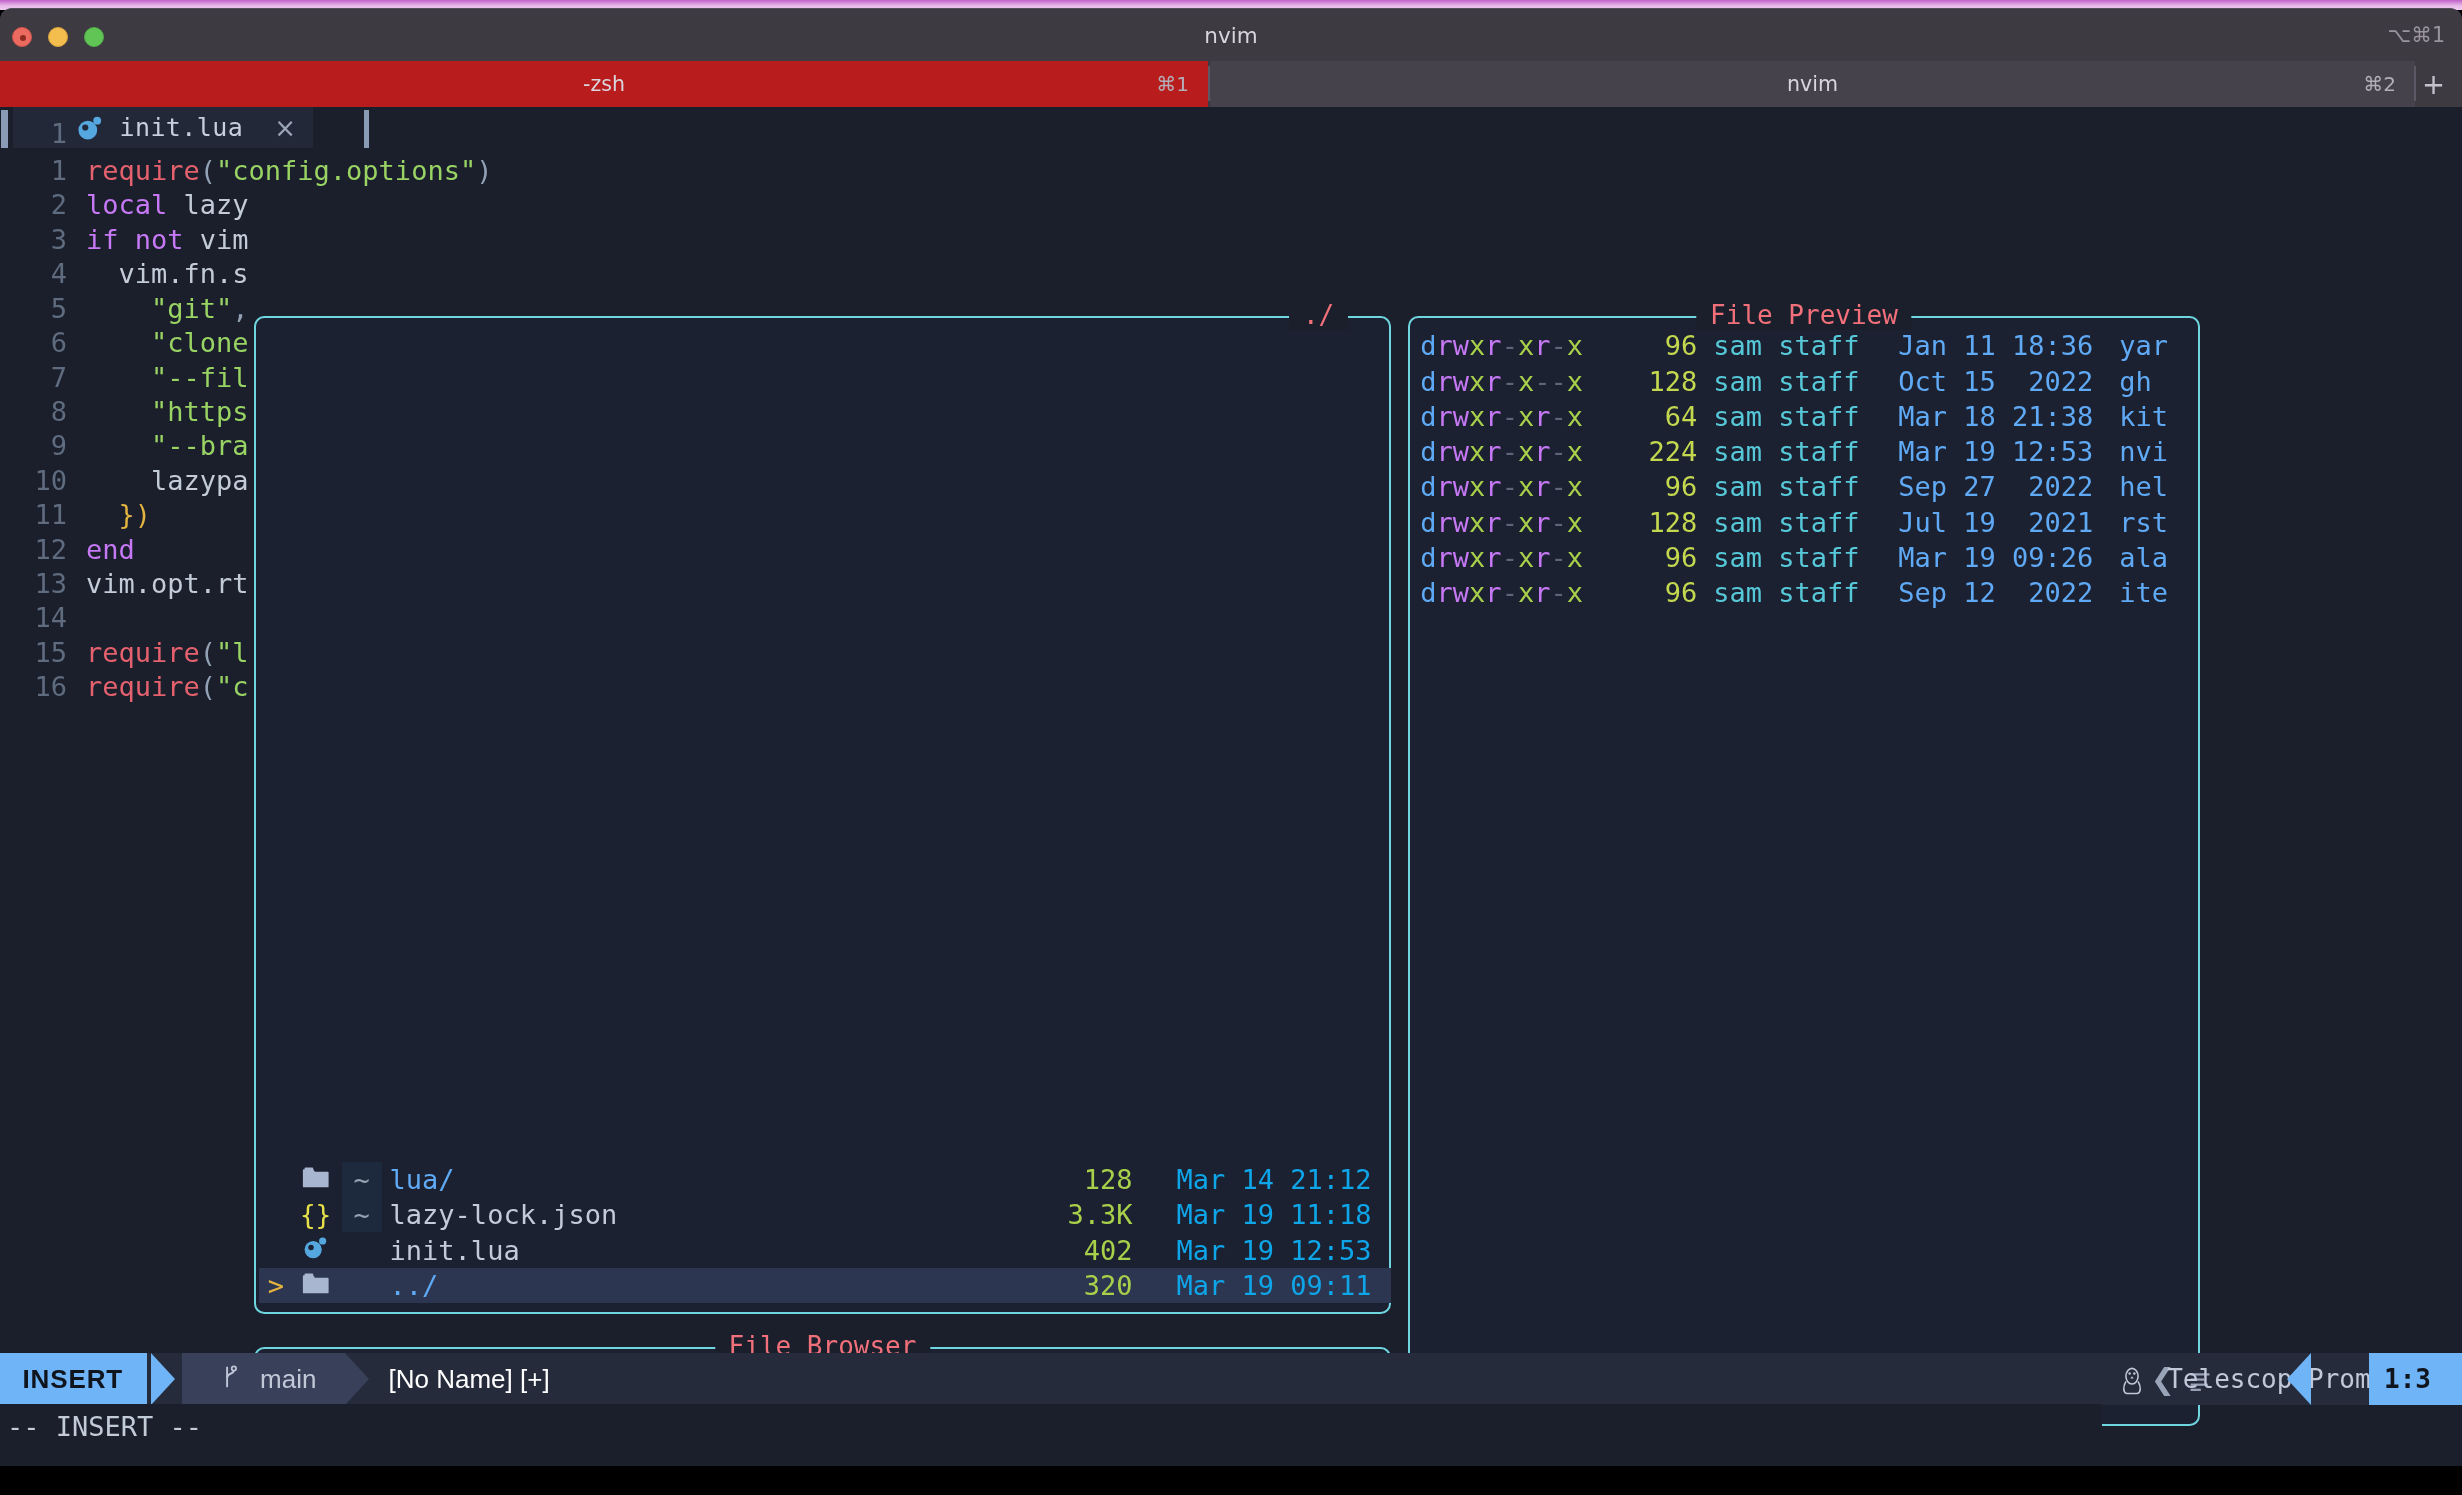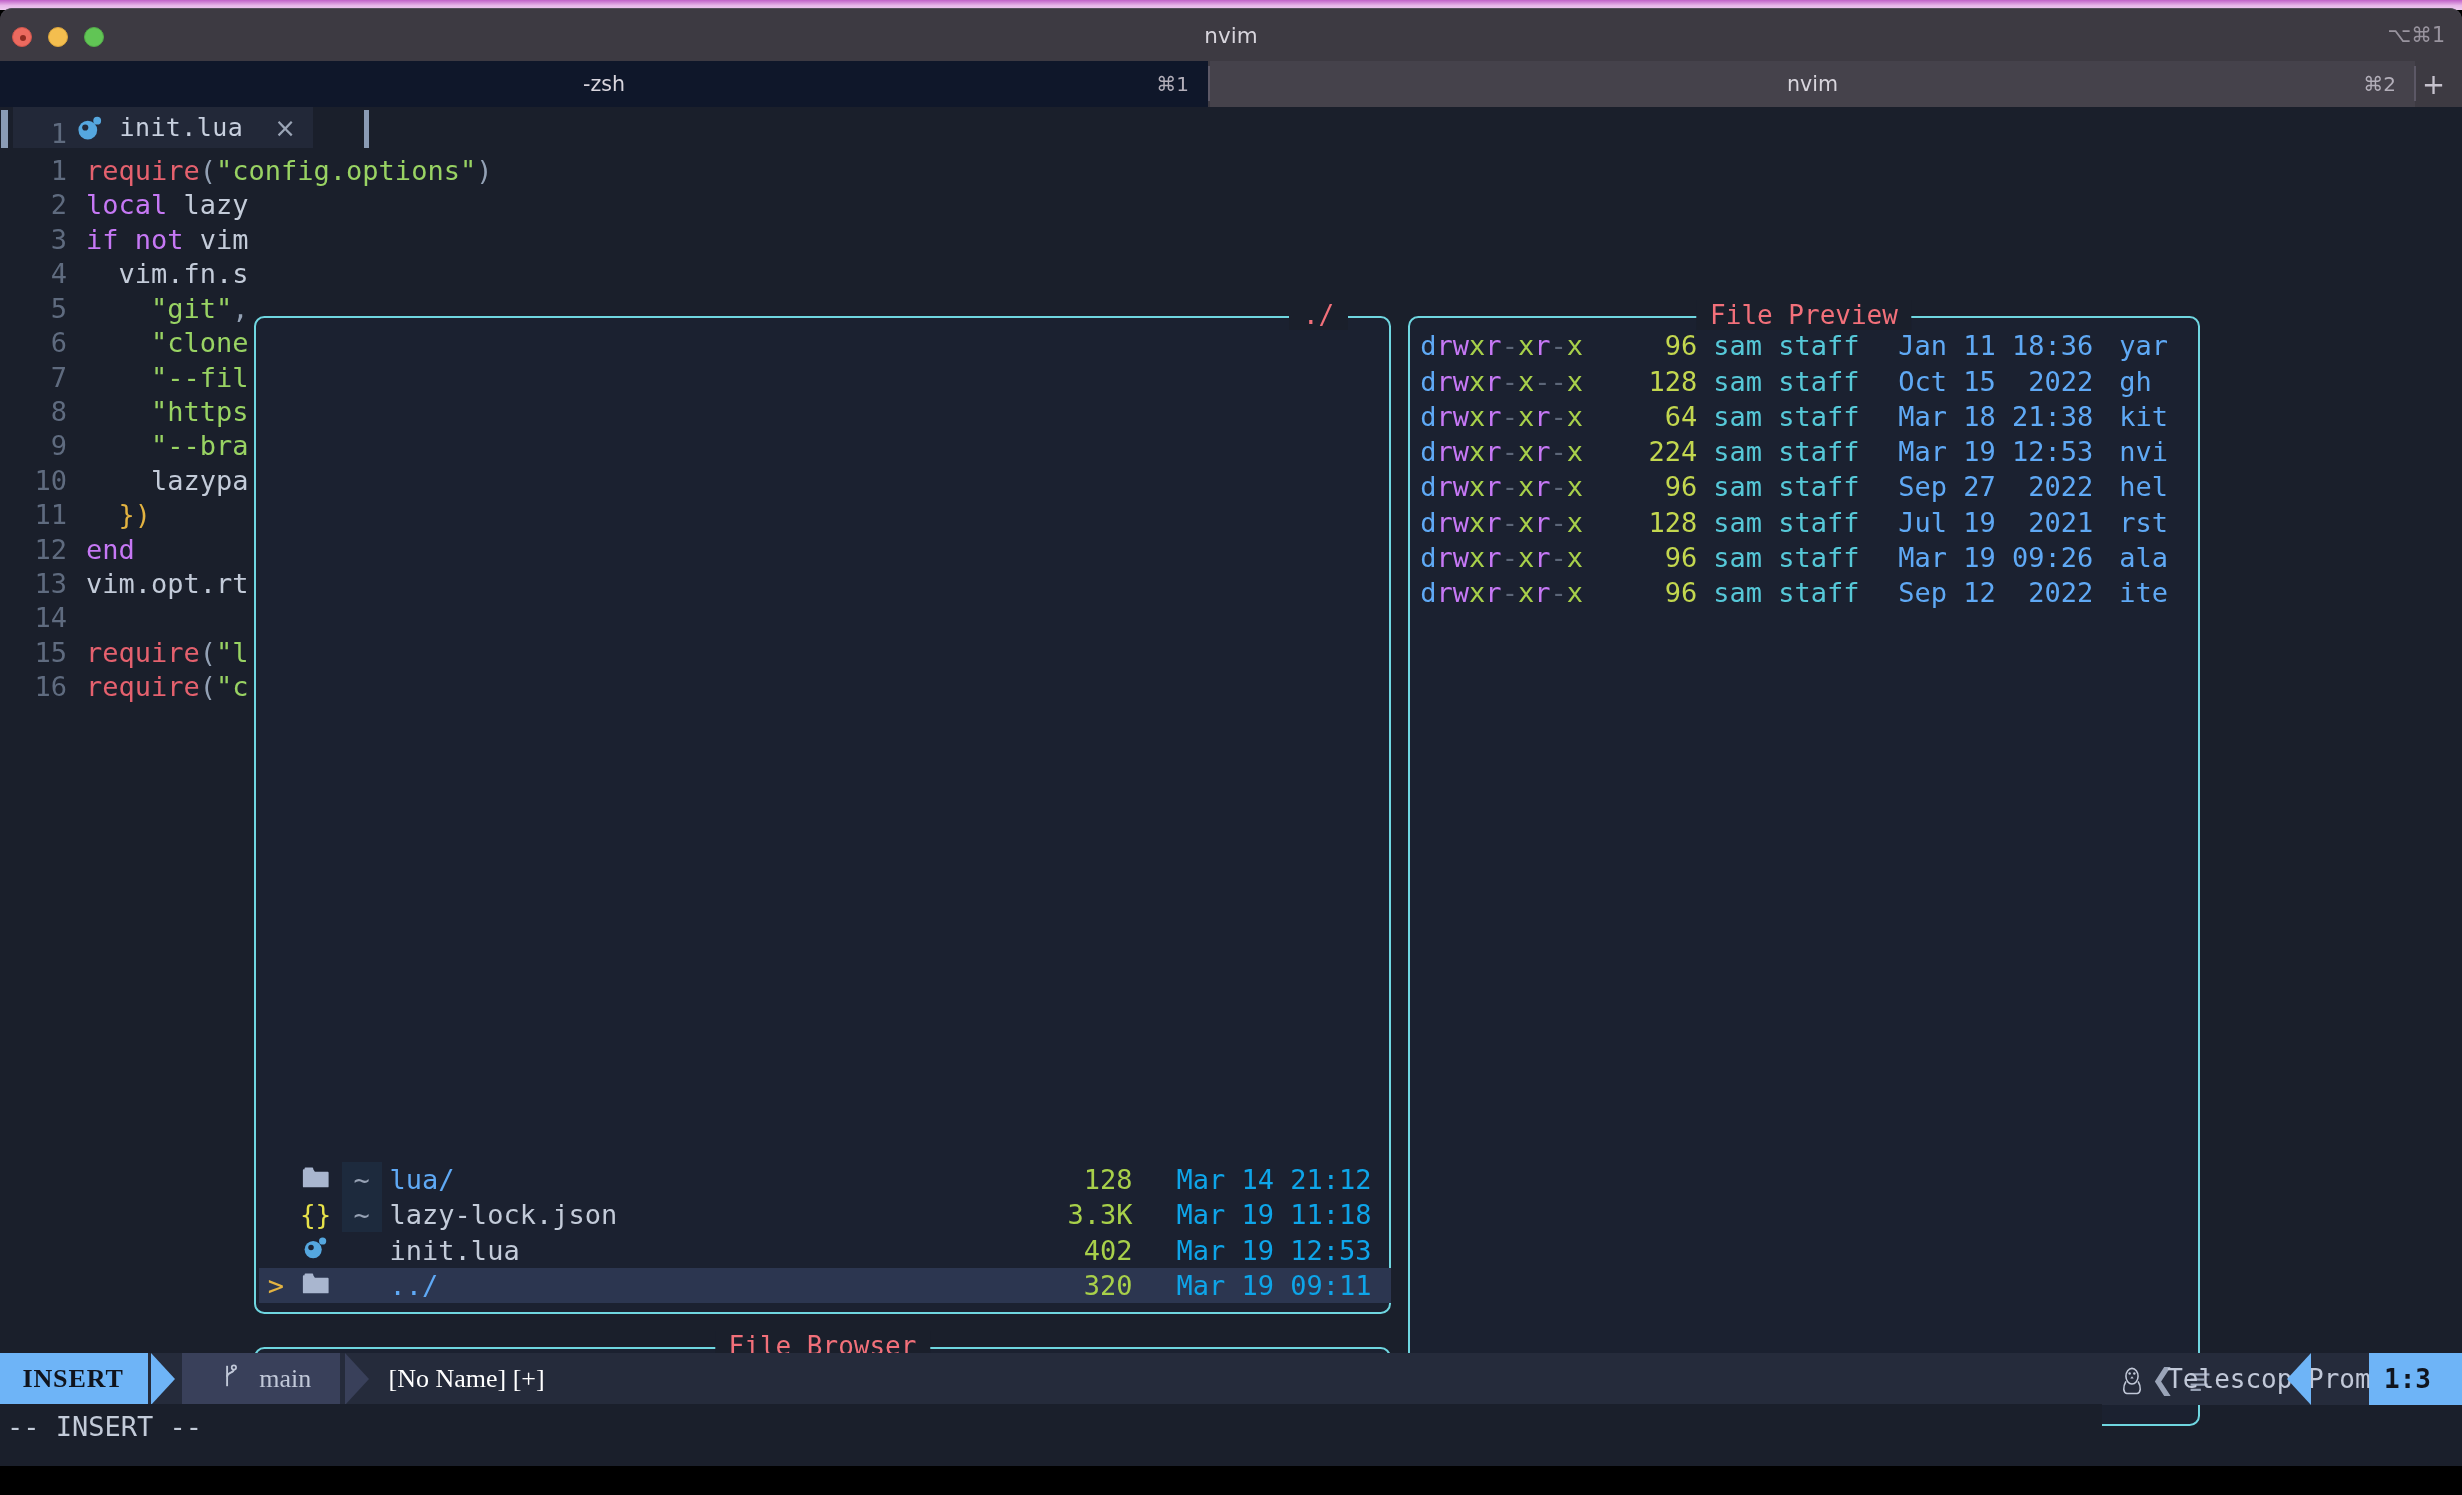--- a/index.html
+++ b/index.html
@@ -59,21 +59,21 @@
     color: #d8d5dd; font-size: 20.6px;
   }
   .term-tab .tab-label {
     position: absolute; left: 0; top: 0; width: 100%; height: 46px;
     line-height: 46px; text-align: center;
   }
   .term-tab .tab-key {
     position: absolute; right: 19px; top: 0; height: 46px; line-height: 46px;
     font-size: 20px; color: #b3afba;
   }
-  #tab-0 { left: 0; width: 1208px; background: #0f172a; }
+  #tab-0 { left: 0; width: 1208px; background: #b91c1c; }
   #tab-1 { left: 1210px; width: 1205px; background: #45424b; }
   #tab-divider {
     position: absolute; left: 1208px; top: 5.2px; width: 1.7px; height: 35px; background: #5c5866;
   }
   #tab-plus {
     position: absolute; right: 6.9px; top: 0; height: 46px; width: 43px;
     line-height: 46px; text-align: center; color: #c6c2cd; font-size: 27.5px;
     font-family: "DejaVu Sans", sans-serif;
   }
   #tab-sep-right {
@@ -226,21 +226,21 @@
   .prev-user  { position:absolute; left:293px; width:169px; }
   .prev-date  { position:absolute; left:478px; width:210px; }
   .prev-fname { position:absolute; left:699px; width:83px; overflow:hidden; }
 
   
   #statusline {
     position: absolute; left: 0; top: 1246px; width: 2462px; height: 52px;
     background: #252b3b;
   }
   .sl-seg { position: absolute; top: 0; height: 52px; line-height: 52px;
-    font-family: Liberation Serif, serif; font-size: 26px; white-space: nowrap; }
+    font-family: Liberation Sans, sans-serif; font-size: 26px; white-space: nowrap; }
   #sl-mode {
     left: 0; padding: 0 24px 0 22.4px; background: #6eb4f7; color: #10141d;
     font-weight: bold; letter-spacing: 0.9px;
   }
   #sl-mode-arrow {
     position: absolute; left: 151px; top: 0; width: 0; height: 0;
     border-top: 26px solid transparent; border-bottom: 26px solid transparent;
     border-left: 24px solid #6eb4f7;
   }
   #sl-branch {

